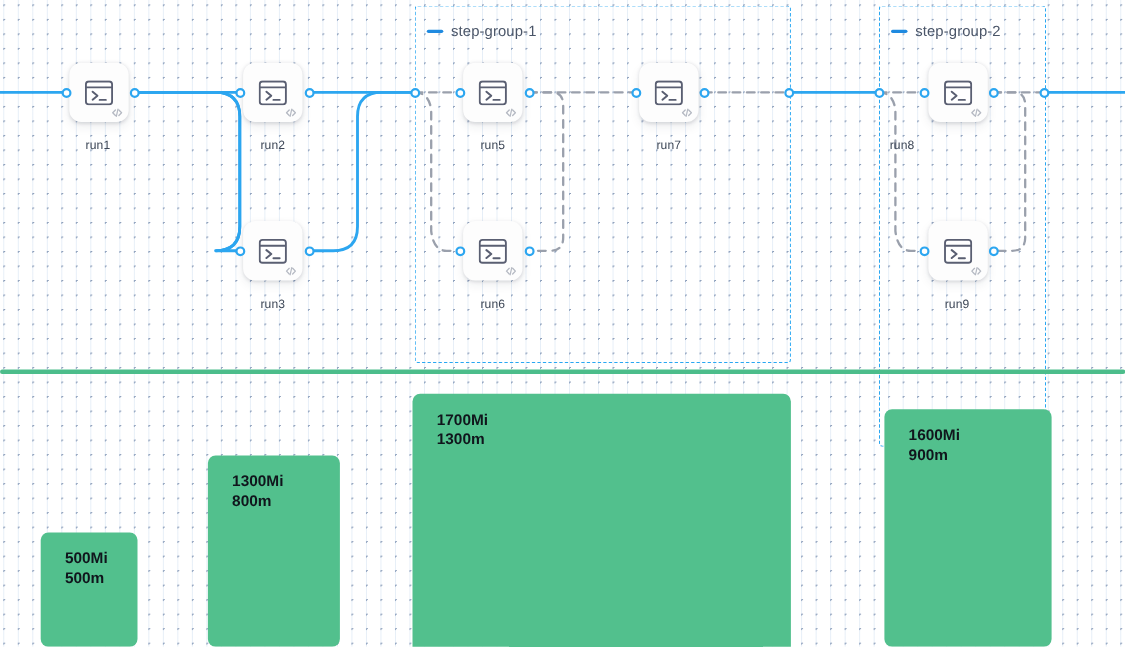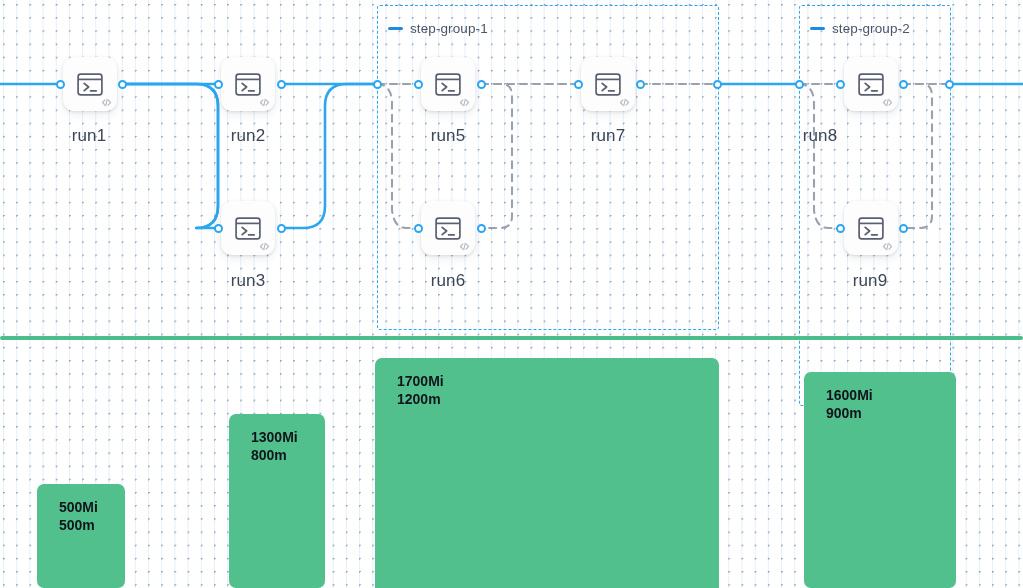--- a/index.html
+++ b/index.html
@@ -67,21 +67,21 @@
   .node .code-badge {
     position: absolute;
     right: 5px;
     bottom: 3px;
     width: 11px;
     height: 11px;
     opacity: 0.55;
   }
   .node-label {
     position: absolute;
-    font-size: 17px;
+    font-size: 11px;
     color: #3c4656;
     text-align: center;
     white-space: nowrap;
     transform: translateX(-50%);
     letter-spacing: 0.1px;
   }
 
   
   .port {
     position: absolute;
@@ -303,25 +303,25 @@
       <div class="port" style="left: 903px; top: 84px;"></div>
       <div class="port" style="left: 840px; top: 228px;"></div>
       <div class="port" style="left: 903px; top: 228px;"></div>
       <div class="port" style="left: 949px; top: 84px;"></div>
     </div>
 
   <div class="layer" id="bar-layer">
       <div class="bar" style="left: 37px; top: 484px; width: 88px; height: 104px;">
         <div class="bar-label"><div>500Mi</div><div>500m</div></div>
       </div>
-      <div class="bar" style="left: 189px; top: 414px; width: 96px; height: 174px; margin-left: 40px;">
+      <div class="bar" style="left: 189px; top: 414px; width: 120px; height: 174px;">
         <div class="bar-label"><div>1300Mi</div><div>800m</div></div>
       </div>
       <div class="bar" style="left: 375px; top: 358px; width: 344px; height: 247px;">
-        <div class="bar-label"><div>1700Mi</div><div>1200m</div></div>
+        <div class="bar-label"><div>1700Mi</div><div>1300m</div></div>
       </div>
       <div class="bar" style="left: 804px; top: 372px; width: 152px; height: 216px;">
         <div class="bar-label"><div>1600Mi</div><div>900m</div></div>
       </div>
     </div>
 
   <div class="divider" id="divider" style="top: 336px;"></div>
 
 </div>
 

